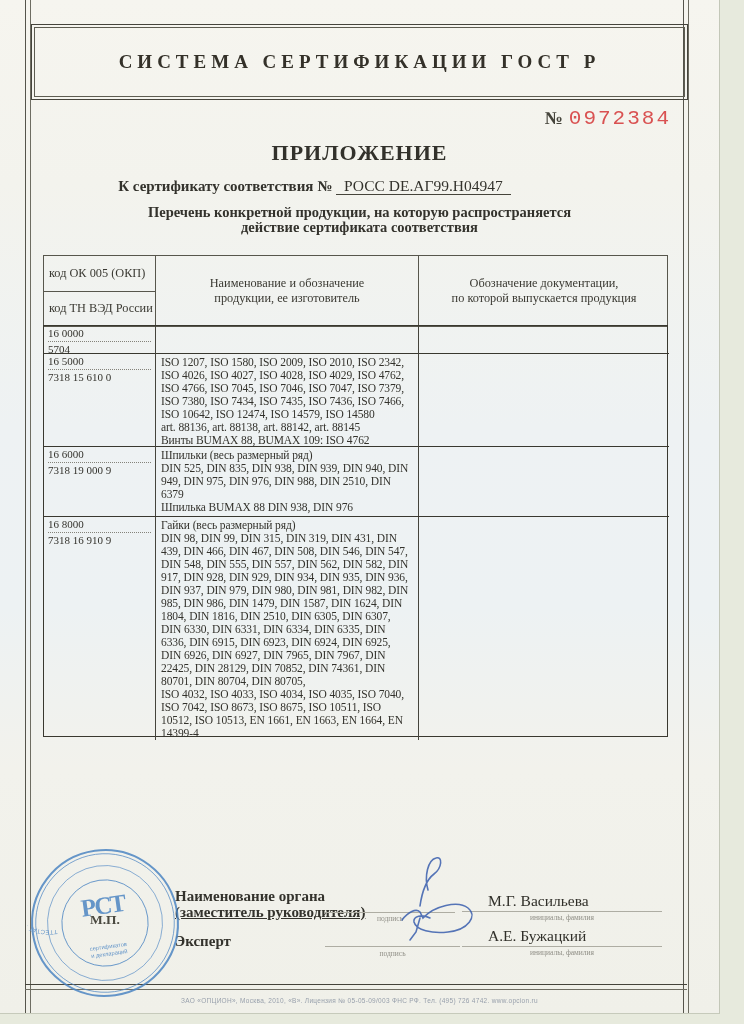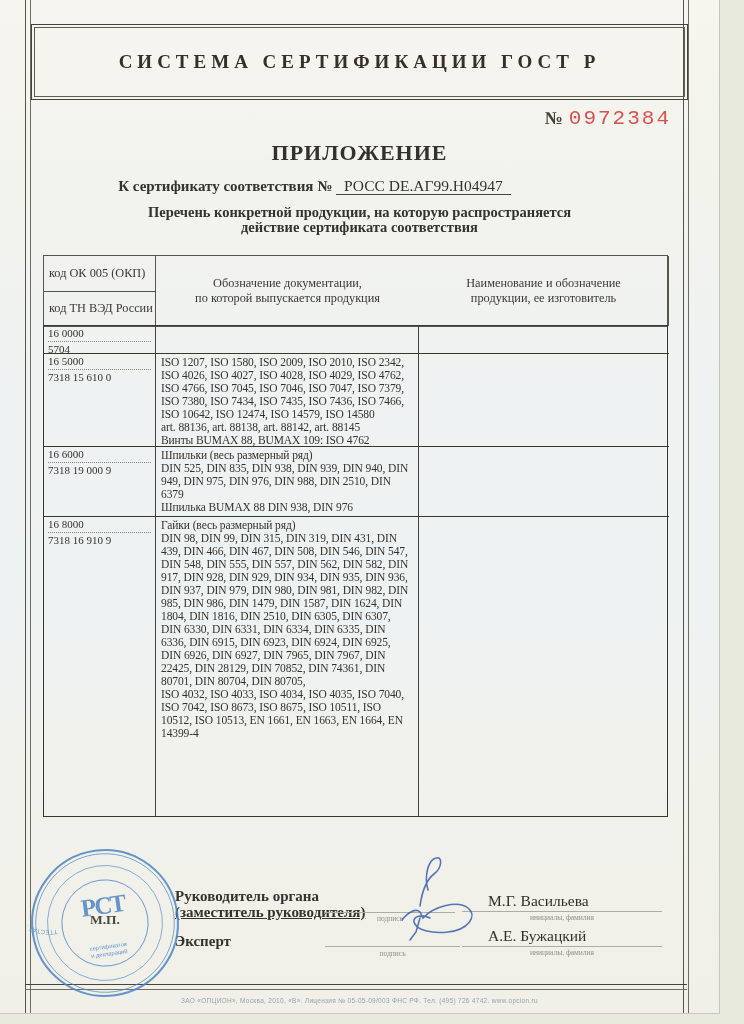--- a/index.html
+++ b/index.html
@@ -45,21 +45,21 @@
   .tbl-head{position:absolute;left:43px;top:255px;width:625px;height:72px;
     border:1px solid #57564c;display:grid;grid-template-columns:112px 263px 250px;box-sizing:border-box;}
   .th{box-sizing:border-box;color:#3a3932;}
   .th-codes{border-right:1px solid #57564c;display:flex;flex-direction:column;}
   .th-codes > div{flex:1;display:flex;align-items:center;padding-left:5px;font-size:12.3px;}
   .th-codes > div:first-child{border-bottom:1px solid #57564c;}
   .th-center{border-right:1px solid #57564c;display:flex;align-items:center;justify-content:center;
     text-align:center;font-size:12.3px;line-height:15px;white-space:pre-line;}
   .th-last{border-right:none;}
 
-  .tbl-body{position:absolute;left:43px;top:325px;width:625px;height:492px;
+  .tbl-body{position:absolute;left:43px;top:325px;width:625px;height:412px;
     border:1.8px solid #39382f;box-sizing:border-box;
     display:grid;grid-template-rows:28px 93px 70px 1fr;}
   .t-row{display:grid;grid-template-columns:112px 263px 250px;box-sizing:border-box;}
   .t-row.sep{border-bottom:1.4px solid #39382f;}
   .c-code{border-right:1px solid #45443c;box-sizing:border-box;padding:1px 4px 0 4px;
     font-size:11px;line-height:12.5px;color:#33322c;}
   .c-code .okp{border-bottom:1px dotted #84837a;padding-bottom:1px;}
   .c-code .tnved{padding-top:1px;}
   .c-prod{border-right:1px solid #45443c;box-sizing:border-box;padding:2px 3px 0 5px;
     font-size:11.5px;line-height:13px;color:#33322c;white-space:pre-line;letter-spacing:-0.1px;}
@@ -109,24 +109,24 @@
   </div>
 
   <div class="desc">Перечень конкретной продукции,  на которую распространяется
 действие сертификата соответствия</div>
 
   <div class="tbl-head">
     <div class="th th-codes">
       <div>код ОК 005 (ОКП)</div>
       <div>код ТН ВЭД России</div>
     </div>
+    <div class="th th-center">Наименование и обозначение
+продукции, ее изготовитель</div>
     <div class="th th-center th-last">Обозначение документации,
 по которой выпускается продукция</div>
-    <div class="th th-center">Наименование и обозначение
-продукции, ее изготовитель</div>
   </div>
 
   <div class="tbl-body">
     <div class="t-row sep">
       <div class="c-code">
         <div class="okp">16 0000</div>
         <div class="tnved">5704</div>
       </div>
       <div class="c-prod"></div>
       <div class="c-docs"></div>
@@ -176,21 +176,21 @@
 22425, DIN 28129, DIN 70852, DIN 74361, DIN
 80701, DIN 80704, DIN 80705,
 ISO 4032, ISO 4033, ISO 4034, ISO 4035, ISO 7040,
 ISO 7042, ISO 8673, ISO 8675, ISO 10511, ISO
 10512, ISO 10513, EN 1661, EN 1663, EN 1664, EN
 14399-4</div>
       <div class="c-docs"></div>
     </div>
   </div>
 
-  <div class="sig-role" style="top:888px;">Руководитель органа</div>
+  <div class="sig-role" style="top:888px;">Наименование органа</div>
   <div class="sig-role u" style="top:904px;">(заместитель руководителя)</div>
   <div class="sig-role" style="top:933px;">Эксперт</div>
 
   <div class="sig-line" style="left:325px;top:895px;width:130px;height:17px;"></div>
   <div class="sig-cap" style="left:325px;top:914px;width:130px;">подпись</div>
   <div class="sig-line" style="left:325px;top:929px;width:135px;height:17px;"></div>
   <div class="sig-cap" style="left:325px;top:949px;width:135px;">подпись</div>
 
   <div class="sig-name" style="left:488px;top:892px;">М.Г. Васильева</div>
   <div class="sig-line" style="left:462px;top:895px;width:200px;height:16px;"></div>

